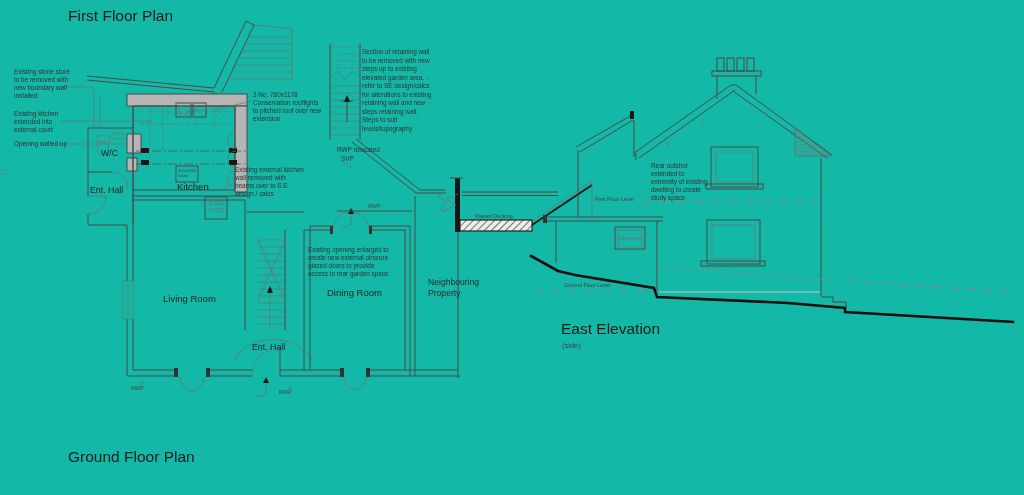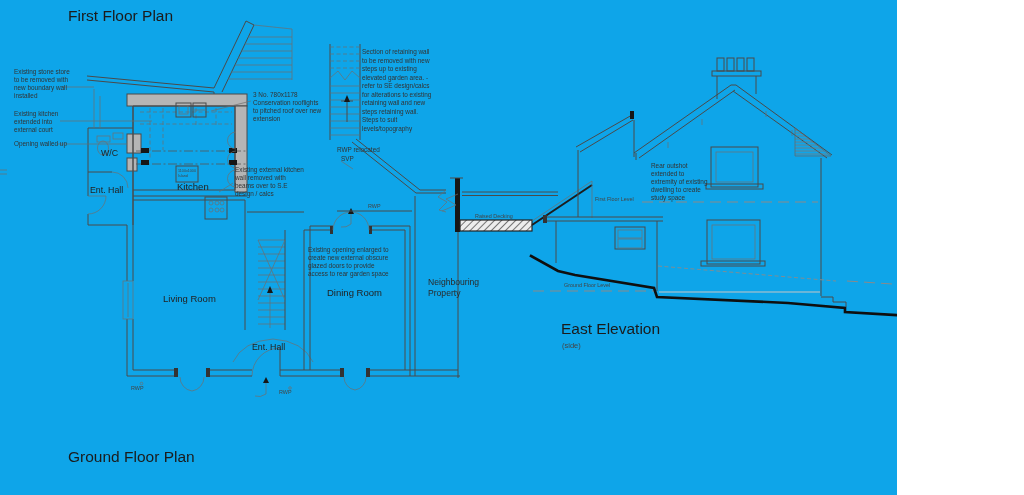--- a/index.html
+++ b/index.html
@@ -1,16 +1,16 @@
 <!DOCTYPE html>
 <html><head>
 <meta charset="utf-8">
 <style>
   html,body{margin:0;padding:0;background:#fff;}
-  #stage{position:relative;width:897px;height:495px;background:#0ea5e9;overflow:hidden;}
+  #stage{position:relative;width:1024px;height:495px;background:#14b8a6;overflow:hidden;}
   svg text{font-family:"Liberation Sans",sans-serif;fill:#2e2e2e;}
   .t-title{font-size:15.5px;fill:#1b1b1b;}
   .t-sub{font-size:7.5px;fill:#444;}
   .t-room{font-size:9.5px;fill:#222;}
   .t-room-s{font-size:8.8px;fill:#222;}
   .t-ann{font-size:6.4px;fill:#333;}
   .t-tiny{font-size:5.4px;fill:#444;}
   .t-micro{font-size:3.7px;fill:#444;}
   .t-nb{font-size:8.6px;fill:#2a2a2a;}
   .ln{stroke:#4a4a4a;stroke-width:1;fill:none;}

